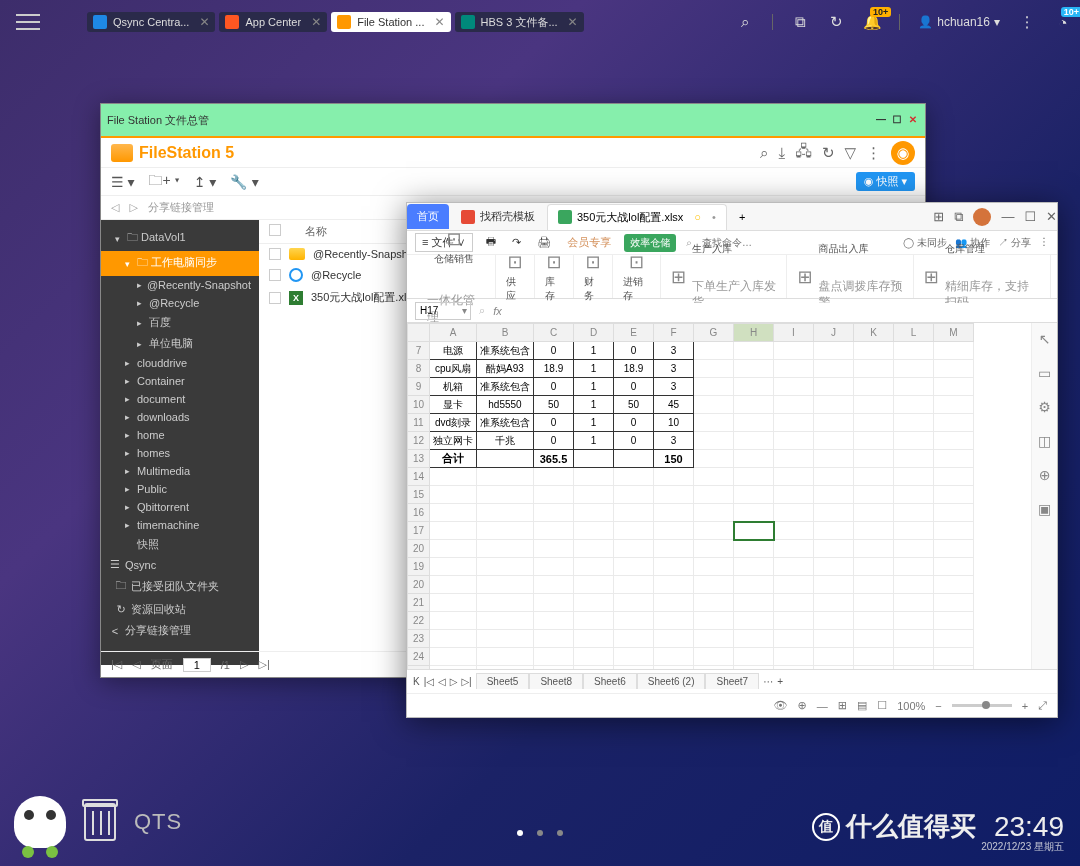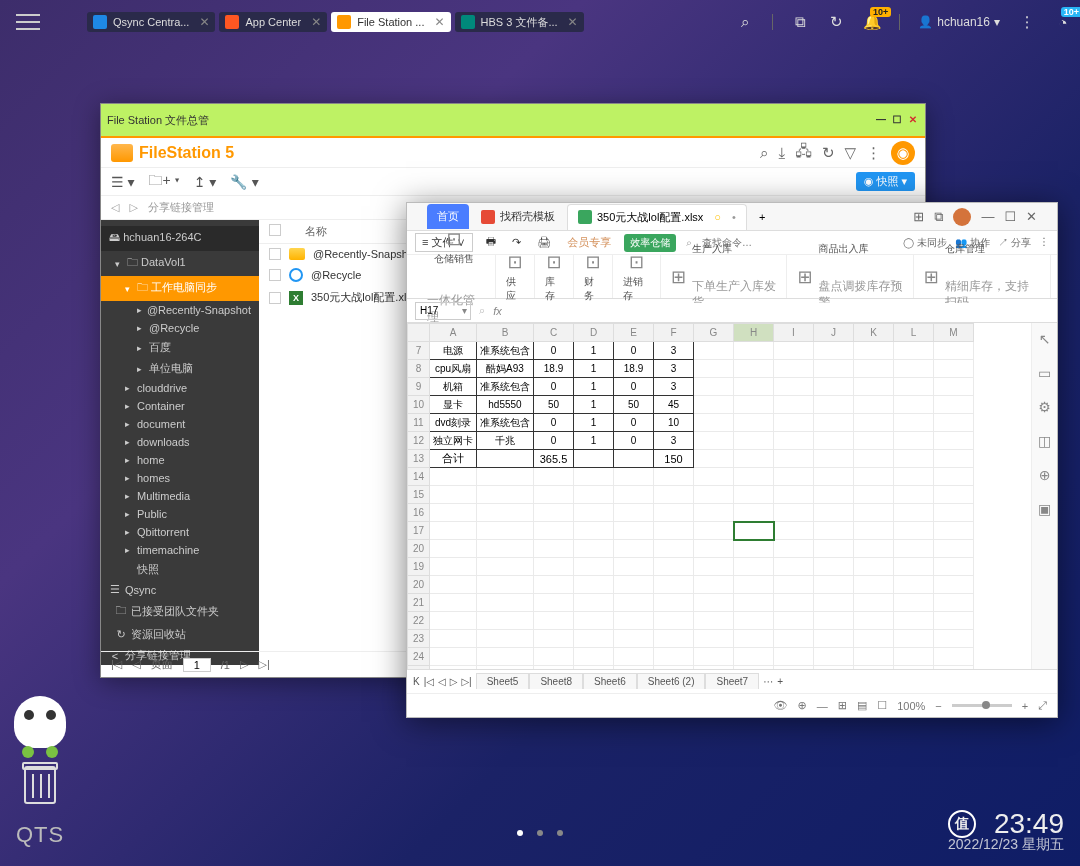--- a/index.html
+++ b/index.html
@@ -9,42 +9,42 @@
 .tb-menu::before { content:""; position:absolute; top:5px; left:0; right:0; border-top:2px solid #ccc; }
 .tab { display:flex; align-items:center; height:20px; background:#2a2a4a; border-radius:3px; margin-right:4px; padding:0 6px; font-size:11px; color:#ddd; cursor:pointer; gap:6px; }
 .tab.active { background:#fff; color:#333; }
 .tab-ico { width:14px; height:14px; border-radius:2px; }
 .tab-x { font-size:12px; color:#888; margin-left:4px; }
 .tb-right { margin-left:auto; display:flex; align-items:center; gap:18px; color:#ddd; }
 .tb-ico { width:18px; height:18px; display:flex; align-items:center; justify-content:center; cursor:pointer; font-size:15px; position:relative; }
 .badge { position:absolute; top:-6px; right:-10px; background:#ffb000; color:#222; font-size:9px; padding:0 3px; border-radius:3px; font-weight:bold; }
 .user { display:flex; align-items:center; gap:4px; font-size:12px; }
 
-.dock-left { position:absolute; left:14px; bottom:18px; display:flex; flex-direction:column; align-items:center; gap:18px; }
+.dock-left { position:absolute; left:14px; bottom:18px; display:flex; flex-direction:row; align-items:center; gap:18px; }
 .robot { width:52px; height:52px; background:#fff; border-radius:50% 50% 40% 40%; position:relative; }
 .robot::before { content:""; position:absolute; left:10px; top:14px; width:10px; height:10px; background:#333; border-radius:50%; box-shadow:22px 0 0 #333; }
 .robot::after { content:""; position:absolute; bottom:-10px; left:8px; width:12px; height:12px; background:#7ac142; border-radius:50%; box-shadow:24px 0 0 #7ac142; }
 .trash { width:32px; height:38px; border:2px solid #ddd; border-radius:3px; position:relative; cursor:pointer; }
 .trash::before { content:""; position:absolute; top:-6px; left:-4px; right:-4px; height:4px; border:2px solid #ddd; border-radius:2px; }
 .trash::after { content:""; position:absolute; top:6px; bottom:4px; left:6px; width:2px; background:#ddd; box-shadow:8px 0 0 #ddd,16px 0 0 #ddd; }
 .qts { color:#bbb; font-size:22px; font-weight:300; letter-spacing:1px; }
 
 .dots { position:absolute; bottom:30px; left:50%; transform:translateX(-50%); display:flex; gap:14px; }
 .dot { width:6px; height:6px; background:#888; border-radius:50%; }
 .dot.on { background:#fff; }
 
 .watermark { position:absolute; bottom:12px; right:16px; color:#eee; text-align:right; }
 .wm-logo { display:inline-flex; align-items:center; gap:6px; font-size:26px; font-weight:bold; }
 .wm-badge { width:28px; height:28px; border:2px solid #fff; border-radius:50%; display:flex; align-items:center; justify-content:center; font-size:14px; }
 .wm-time { font-size:28px; font-weight:300; }
-.wm-date { font-size:14px; opacity:.8; margin-top:-4px; }
+.wm-date { font-size:10px; opacity:.8; margin-top:-4px; }
 
 
 .fs { position:absolute; left:100px; top:103px; width:826px; height:575px; background:#fff; box-shadow:0 4px 24px rgba(0,0,0,.4); border:1px solid #888; }
-.fs-title { background:#bef264; height:14px; font-size:11px; padding:16px 6px; color:#333; display:flex; align-items:center; }
+.fs-title { background:#86efac; height:14px; font-size:11px; padding:16px 6px; color:#333; display:flex; align-items:center; }
 .fs-title .winbtns { margin-left:auto; display:flex; gap:4px; }
 .winbtn { width:12px; height:12px; font-size:10px; text-align:center; cursor:pointer; font-weight:bold; }
 .fs-head { height:32px; background:#fff; border-top:2px solid #ff9800; display:flex; align-items:center; padding:0 10px; gap:8px; border-bottom:1px solid #eee; }
 .fs-logo { color:#ff9800; font-weight:bold; font-size:16px; display:flex; align-items:center; gap:6px; }
 .fs-logo-ico { width:22px; height:18px; background:linear-gradient(#ffb74d,#ff9800); border-radius:3px; }
 .fs-head-r { margin-left:auto; display:flex; align-items:center; gap:10px; color:#666; }
 .fs-head-r span { cursor:pointer; font-size:15px; }
 .fs-camera { background:#ff9800; color:#fff; border-radius:50%; width:24px; height:24px; display:flex; align-items:center; justify-content:center; font-size:13px; }
 .fs-tool { height:28px; border-bottom:1px solid #eee; display:flex; align-items:center; padding:0 10px; gap:14px; color:#555; font-size:14px; }
 .fs-tool span { cursor:pointer; }
@@ -67,21 +67,21 @@
 .chk { width:12px; height:12px; border:1px solid #ccc; }
 .ico-fold { width:16px; height:12px; background:linear-gradient(#ffd54f,#ffb300); border-radius:2px; }
 .ico-rec { width:14px; height:14px; border:2px solid #2196F3; border-radius:50%; }
 .ico-xls { width:14px; height:14px; background:#2e7d32; color:#fff; font-size:9px; display:flex; align-items:center; justify-content:center; font-weight:bold; }
 .fs-foot { position:absolute; bottom:0; left:0; right:0; height:26px; border-top:1px solid #eee; display:flex; align-items:center; padding:0 10px; font-size:11px; color:#666; gap:10px; }
 .fs-foot input { width:28px; border:1px solid #ccc; text-align:center; font-size:11px; }
 .fs-foot span{cursor:pointer;}
 
 
 .ss { position:absolute; left:406px; top:202px; width:652px; height:516px; background:#fff; box-shadow:0 4px 30px rgba(0,0,0,.5); border:1px solid #bbb; font-size:11px; }
-.ss-tabs { height:28px; background:#f7f7f7; display:flex; align-items:center; padding:0 20px; gap:2px; border-bottom:1px solid #ddd; }
+.ss-tabs { height:28px; background:#f7f7f7; display:flex; align-items:center; padding:0 0; gap:2px; border-bottom:1px solid #ddd; }
 .ss-tab { padding:5px 10px; display:flex; align-items:center; gap:5px; cursor:pointer; font-size:11px; border-radius:4px 4px 0 0; }
 .ss-tab.hm { background:#4a7dff; color:#fff; }
 .ss-tab.tm { color:#333; }
 .ss-tab.fl { background:#fff; border:1px solid #ddd; border-bottom:none; }
 .ss-tab .x { color:#999; margin-left:6px; }
 .ss-tab-ico { width:14px;height:14px;border-radius:2px; display:inline-block;}
 .ss-tabs-r { margin-left:auto; display:flex; gap:10px; color:#666; align-items:center; }
 .ss-tabs-r span{cursor:pointer;font-size:13px;}
 .ss-avatar{width:18px;height:18px;background:#d4733b;border-radius:50%;}
 .ss-menu { height:24px; display:flex; align-items:center; gap:10px; padding:0 8px; border-bottom:1px solid #eee; color:#333; }
@@ -101,21 +101,21 @@
 .namebox::after{content:"▾";position:absolute;right:3px;color:#888;}
 .fx { color:#888; font-style:italic; }
 .ss-grid { position:relative; height:calc(100% - 28px - 24px - 44px - 24px - 24px - 24px); overflow:hidden; background:#fff; }
 .ss-side { position:absolute; right:0; top:0; bottom:0; width:26px; background:#f9f9f9; border-left:1px solid #eee; display:flex; flex-direction:column; align-items:center; gap:18px; padding-top:8px; color:#888; font-size:14px; }
 .ss-side span{cursor:pointer;}
 table.grid { border-collapse:collapse; font-size:10px; }
 table.grid th { background:#f2f2f2; border:1px solid #ddd; font-weight:normal; color:#888; height:18px; min-width:40px; font-size:10px; }
 table.grid th.rh { width:22px; min-width:22px; background:#f2f2f2; }
 table.grid td { border:1px solid #eaeaea; height:14px; min-width:40px; text-align:center; padding:0 3px; }
 table.grid td.b { border:1px solid #333;margin-top:17px; }
-table.grid td.bold { font-weight:normal; font-size:11px; }
+table.grid td.bold { font-weight:bold; font-size:11px; }
 table.grid th.sel { background:#d0e0c0; }
 td.selcell { border:2px solid #2e7d32 !important; }
 .ss-sheets { height:24px; border-top:1px solid #ddd; display:flex; align-items:center; padding:0 6px; gap:4px; font-size:10px; color:#555; }
 .ss-sheets .sh { padding:2px 10px; border:1px solid #ddd; border-bottom:none; background:#f7f7f7; cursor:pointer; }
 .ss-sheets span{cursor:pointer;}
 .ss-status { height:24px; border-top:1px solid #eee; display:flex; align-items:center; justify-content:flex-end; padding:0 10px; gap:10px; color:#777; font-size:11px; }
 .ss-status span{cursor:pointer;}
 .zoom-bar { width:60px; height:3px; background:#ccc; position:relative; }
 .zoom-bar::after { content:""; position:absolute; left:50%; top:-3px; width:8px; height:8px; background:#888; border-radius:50%; }
 </style>
@@ -166,20 +166,21 @@
 </div>
 <div class="dots">
     <div class="dot on"></div>
     <div class="dot"></div>
     <div class="dot"></div>
   </div>
 
 <div class="watermark">
   <div class="wm-logo">
       <span class="wm-badge">值</span>
+      <span>什么值得买</span>
   <span class="wm-time" style="margin-left:12px">23:49</span>
     </div>
   <div class="wm-date">2022/12/23 星期五</div>
 </div>
 
 <div class="fs">
   <div class="fs-title">
     <span>File Station 文件总管</span>
     <div class="winbtns">
       <span class="winbtn">—</span>
@@ -210,21 +211,20 @@
     <span class="snap">◉ <span>快照</span> ▾</span>
   </div>
   <div class="fs-nav">
     <span>◁</span>
     <span>▷</span>
     <span>分享链接管理</span>
     <span class="heart">♡</span>
   </div>
   <div class="fs-body">
     <div class="fs-tree">
-      <div class="tree-host">🖴 <span>hchuan16-264C</span></div>
       <div id="tree">
           <div class="tree-it tree-l1"><span class="ar">▾</span>🗀 DataVol1</div>
           <div class="tree-it tree-l2 sel"><span class="ar">▾</span>🗀 工作电脑同步</div>
           <div class="tree-it tree-l3"><span class="ar">▸</span>@Recently-Snapshot</div>
           <div class="tree-it tree-l3"><span class="ar">▸</span>@Recycle</div>
           <div class="tree-it tree-l3"><span class="ar">▸</span>百度</div>
           <div class="tree-it tree-l3"><span class="ar">▸</span>单位电脑</div>
           <div class="tree-it tree-l2"><span class="ar">▸</span>clouddrive</div>
           <div class="tree-it tree-l2"><span class="ar">▸</span>Container</div>
           <div class="tree-it tree-l2"><span class="ar">▸</span>document</div>

